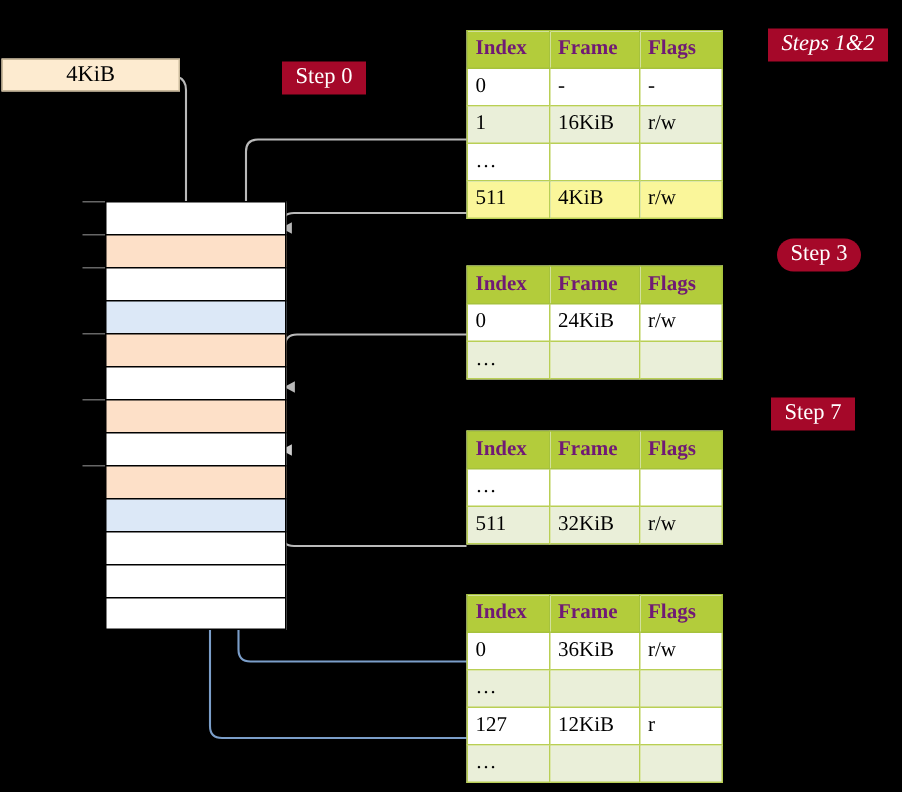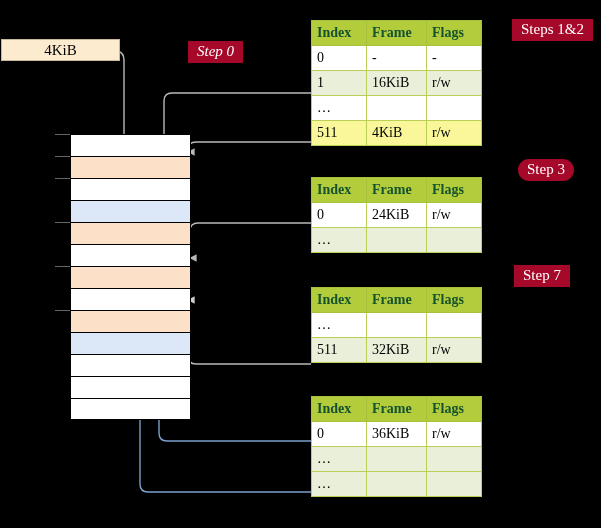--- a/index.html
+++ b/index.html
@@ -21,22 +21,22 @@
     font-size:15px;line-height:1;color:#000;box-sizing:border-box;
   }
 
   
   .badge{
     position:absolute;background:#a50829;color:#fff;
     font-size:15px;line-height:1;padding:3px 9px 4px 9px;
     box-sizing:border-box;white-space:nowrap;
     box-shadow:0 1px 2px rgba(0,0,0,.6);
   }
-  .badge.b0{left:188px;top:41px;font-style:italic;}
-  .badge.b12{left:512px;top:19px;}
+  .badge.b0{left:188px;top:41px;}
+  .badge.b12{left:512px;top:19px;font-style:italic;}
   .badge.b3{left:518px;top:159px;border-radius:11px;}
   .badge.b4{left:514px;top:265px;}
 
   
   .stack{position:absolute;left:70px;top:134px;width:121px;height:280px;}
   .cell{position:absolute;left:0;width:121px;height:22px;
         box-sizing:border-box;border:1px solid #000;border-bottom:none;}
   .cell.last{border-bottom:1px solid #000;}
   .cell.white{background:#ffffff;}
   .cell.peach{background:#fde0c8;}
@@ -47,21 +47,21 @@
   .ptable{position:absolute;border-collapse:collapse;background:#fff;
           font-size:14px;line-height:1;}
   .ptable td,.ptable th{
     border:1px solid #a6c23c;
     box-sizing:border-box;
     padding:3px 5px 4px 5px;
     text-align:left;font-weight:normal;
     height:25px;vertical-align:middle;
     overflow:hidden;white-space:nowrap;
   }
-  .ptable th{background:#b3cc3b;color:#14532d;font-weight:bold;font-size:14px;}
+  .ptable th{background:#b3cc3b;color:#701a75;font-weight:bold;font-size:14px;}
   .ptable td{border-color:#b9cf55;}
   .ptable tr.alt td{background:#eaefd9;}
   .ptable tr.plain td{background:#ffffff;}
   .c-idx{width:55px;}
   .c-frm{width:60px;}
   .c-flg{width:55px;margin-left:20px;}
   .hl{background:#faf69a !important;}
   td.hl{background:#faf69a !important;}
 
   .t1{left:311px;top:20px;}
@@ -222,20 +222,25 @@
         <tr class="plain">
           <td class="c-idx">0</td>
           <td class="c-frm">36KiB</td>
           <td class="c-flg">r/w</td>
         </tr>
         <tr class="alt">
           <td class="c-idx">…</td>
           <td class="c-frm"></td>
           <td class="c-flg"></td>
         </tr>
+        <tr class="plain">
+          <td class="c-idx">127</td>
+          <td class="c-frm">12KiB</td>
+          <td class="c-flg">r</td>
+        </tr>
         <tr class="alt">
           <td class="c-idx">…</td>
           <td class="c-frm"></td>
           <td class="c-flg"></td>
         </tr>
       </tbody>
     </table>
 
 </div>
 

